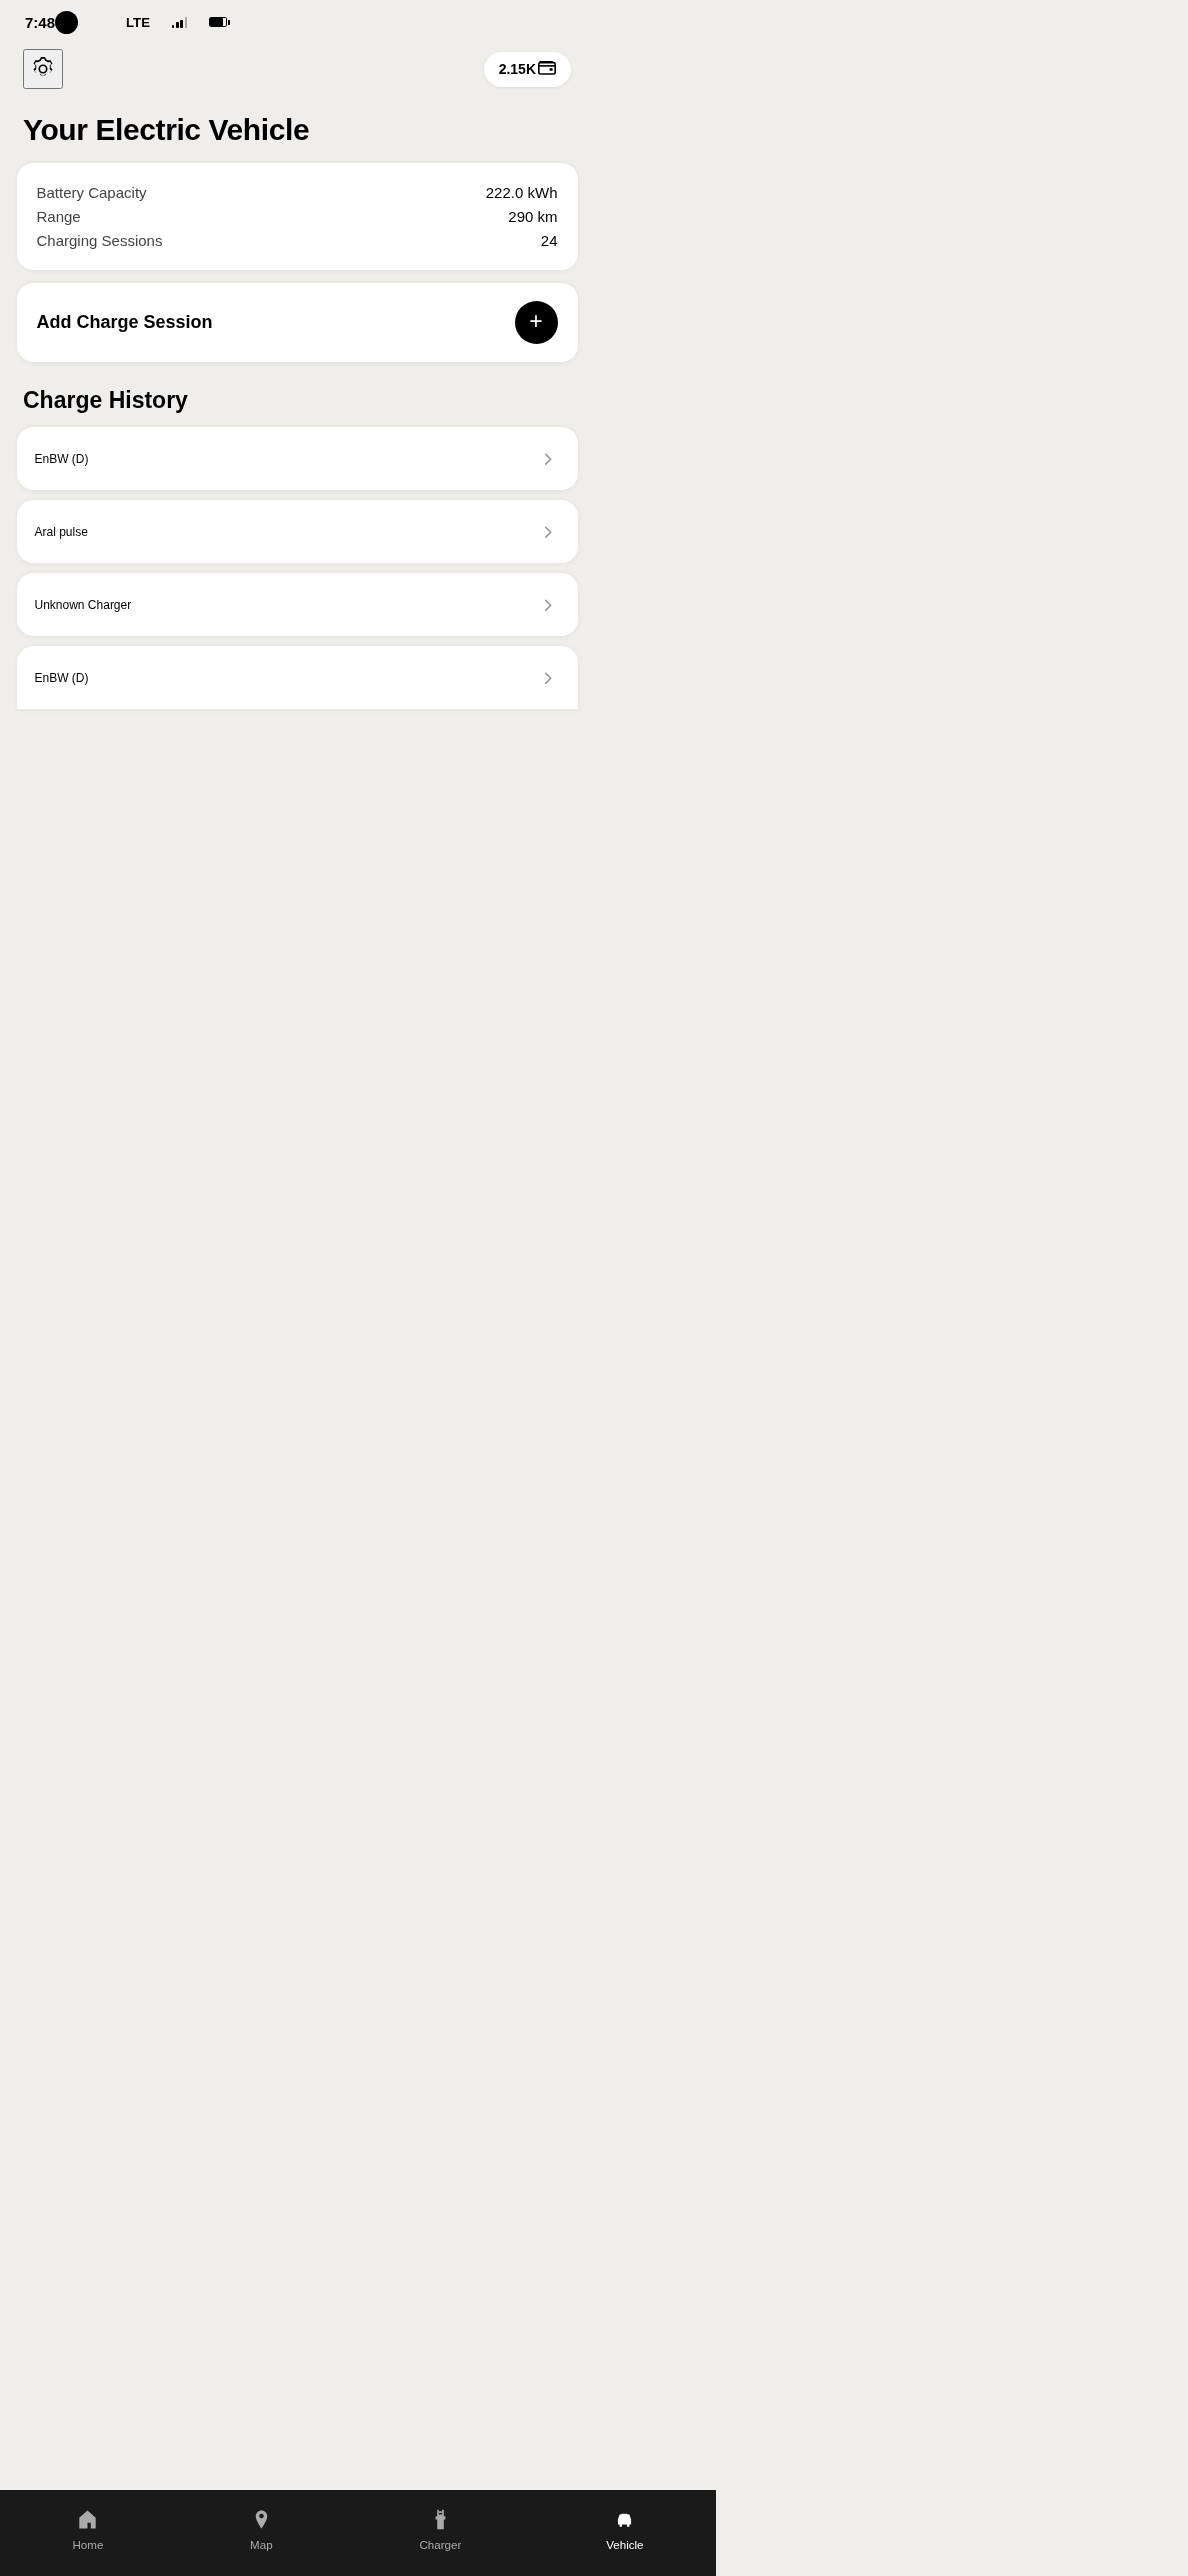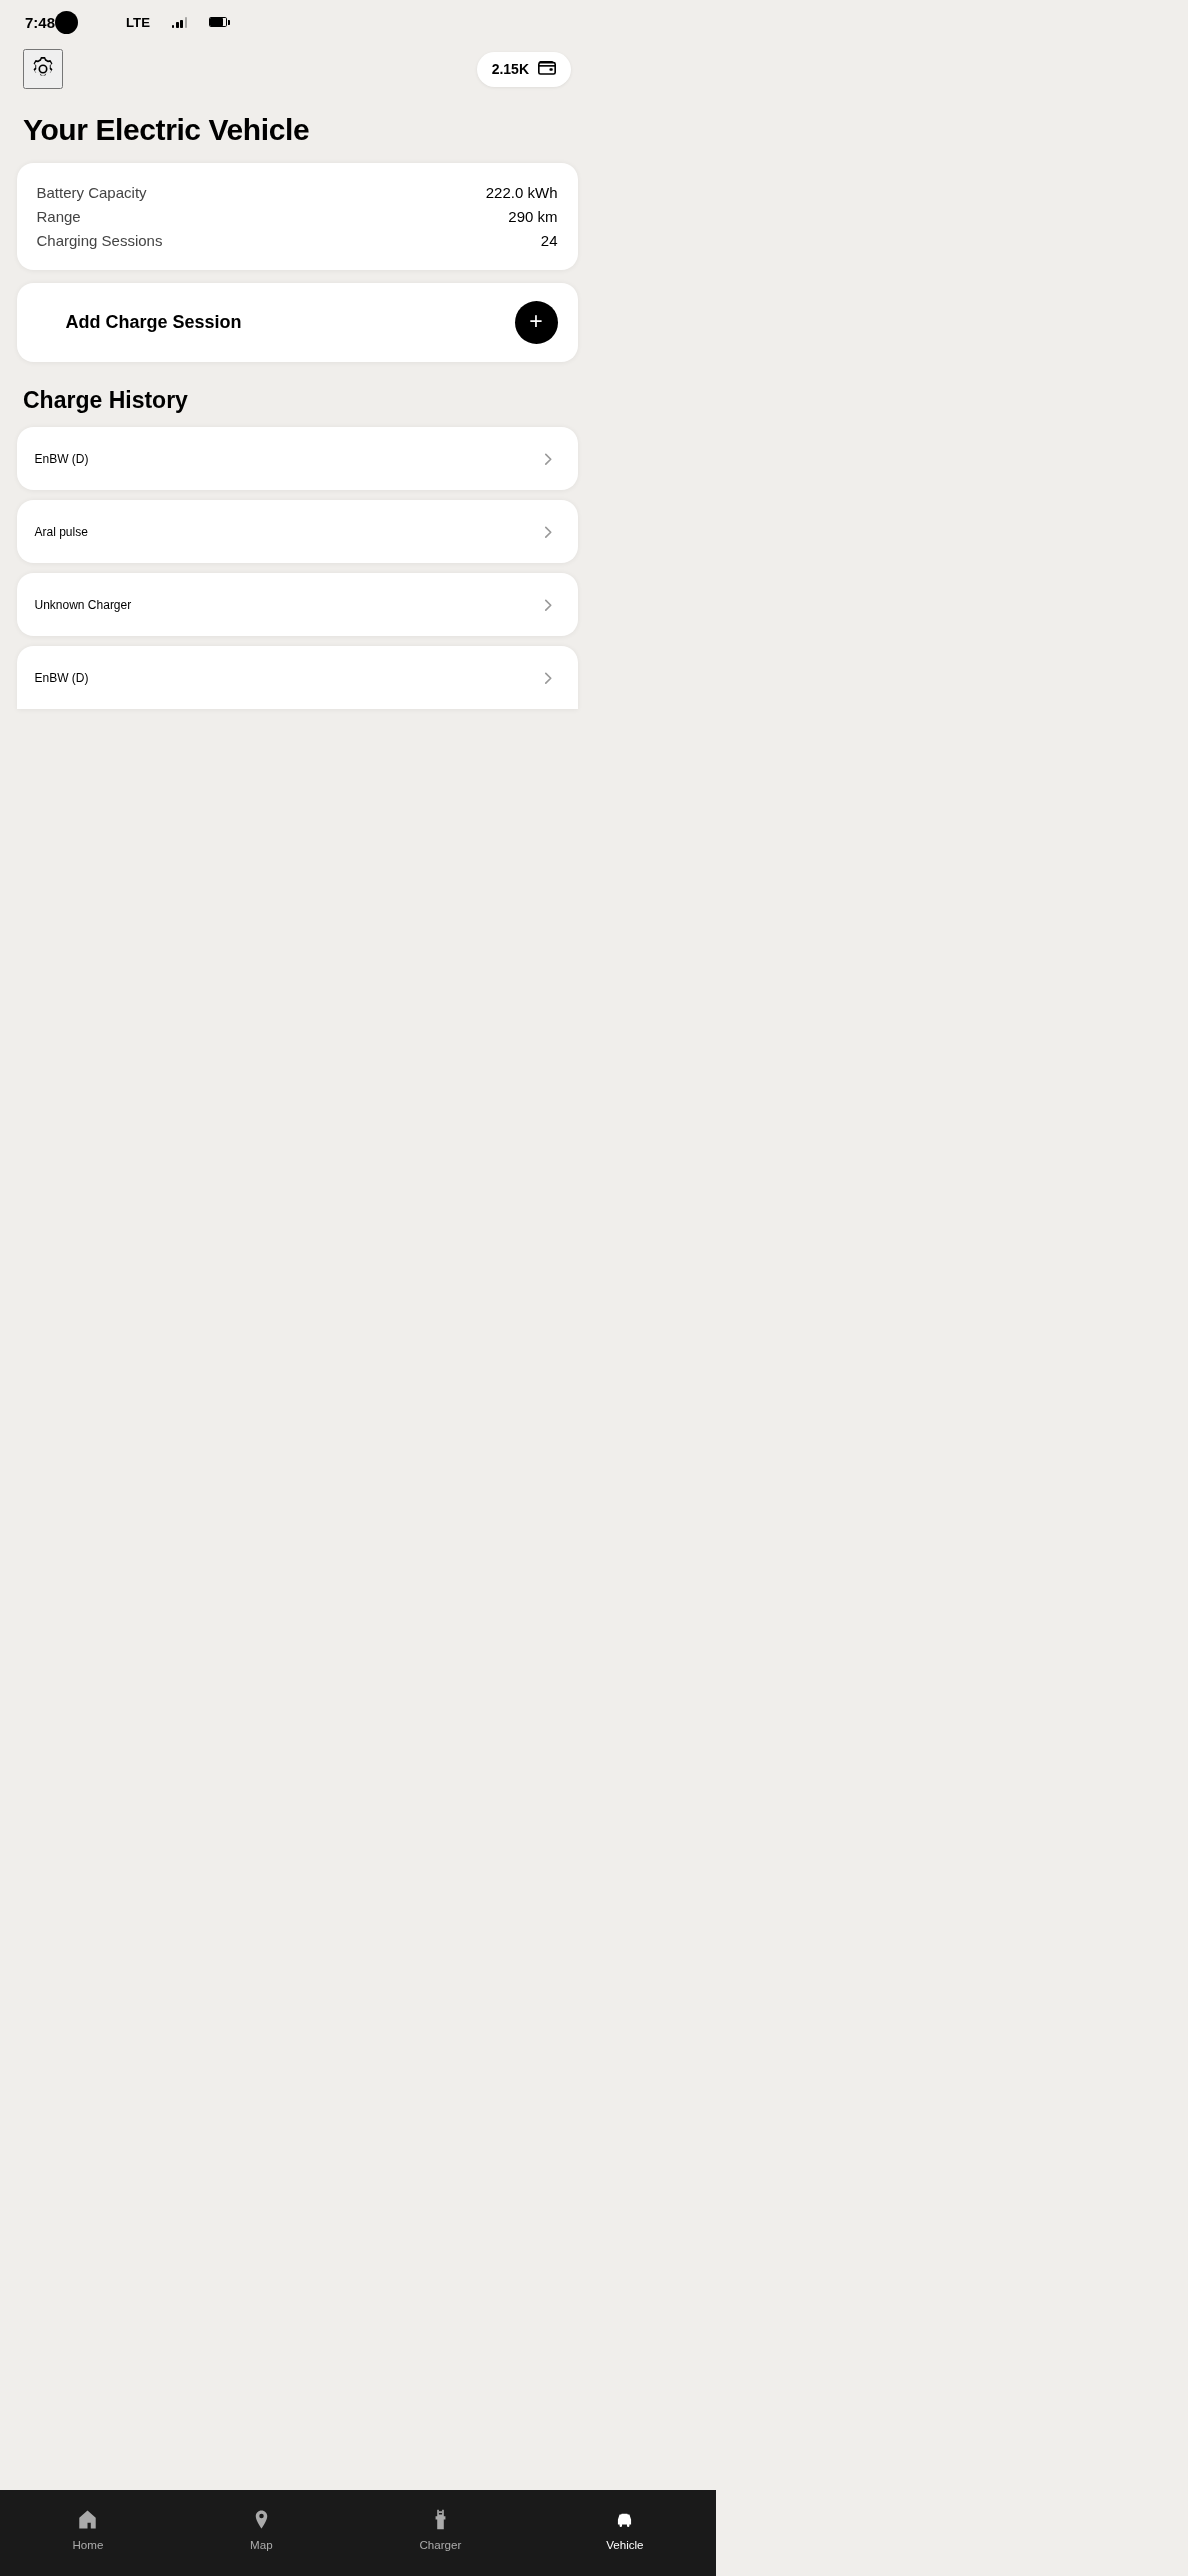--- a/index.html
+++ b/index.html
@@ -111,21 +111,21 @@
     }
 
     .settings-icon-svg {
       width: 28px;
       height: 28px;
     }
 
     .wallet-btn {
       display: flex;
       align-items: center;
-      gap: 9px;
+      gap: 2px;
       background: #fff;
       border: none;
       border-radius: 20px;
       padding: 8.3px 15px;
       font-size: 14px;
       font-weight: 600;
       cursor: pointer;
       box-shadow: 0 0.8px 3.3px rgba(0,0,0,0.08);
     }
 
@@ -207,21 +207,20 @@
       justify-content: space-between;
       align-items: center;
       box-shadow: 0 0.8px 5px rgba(0,0,0,0.06);
       cursor: pointer;
     }
 
     .add-session-label {
       font-size: 18px;
       font-weight: 700;
       color: #000;
-      margin-left: 29px;
     }
 
     .add-btn {
       width: 43px;
       height: 43px;
       background: #000;
       border-radius: 50%;
       display: flex;
       align-items: center;
       justify-content: center;

